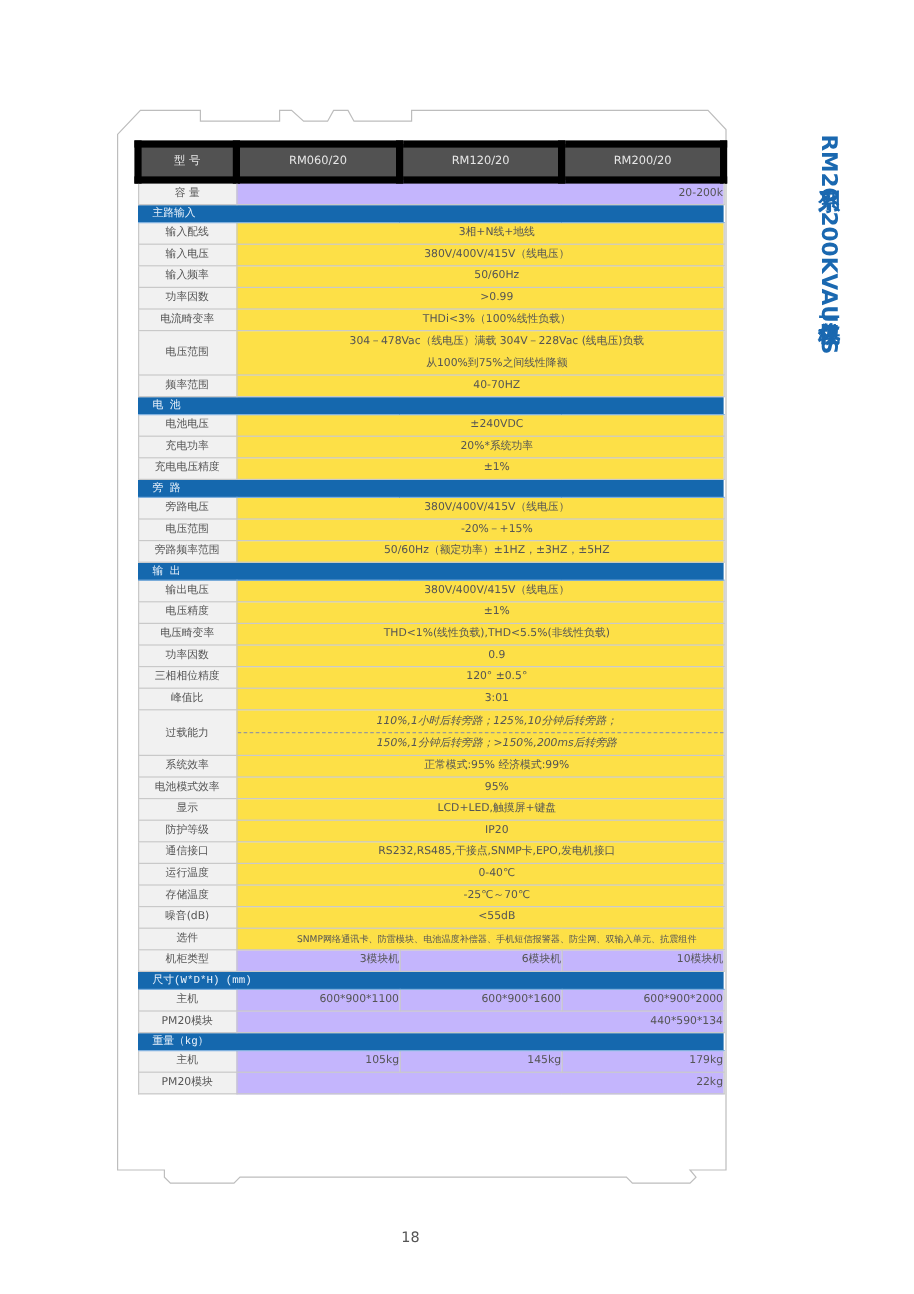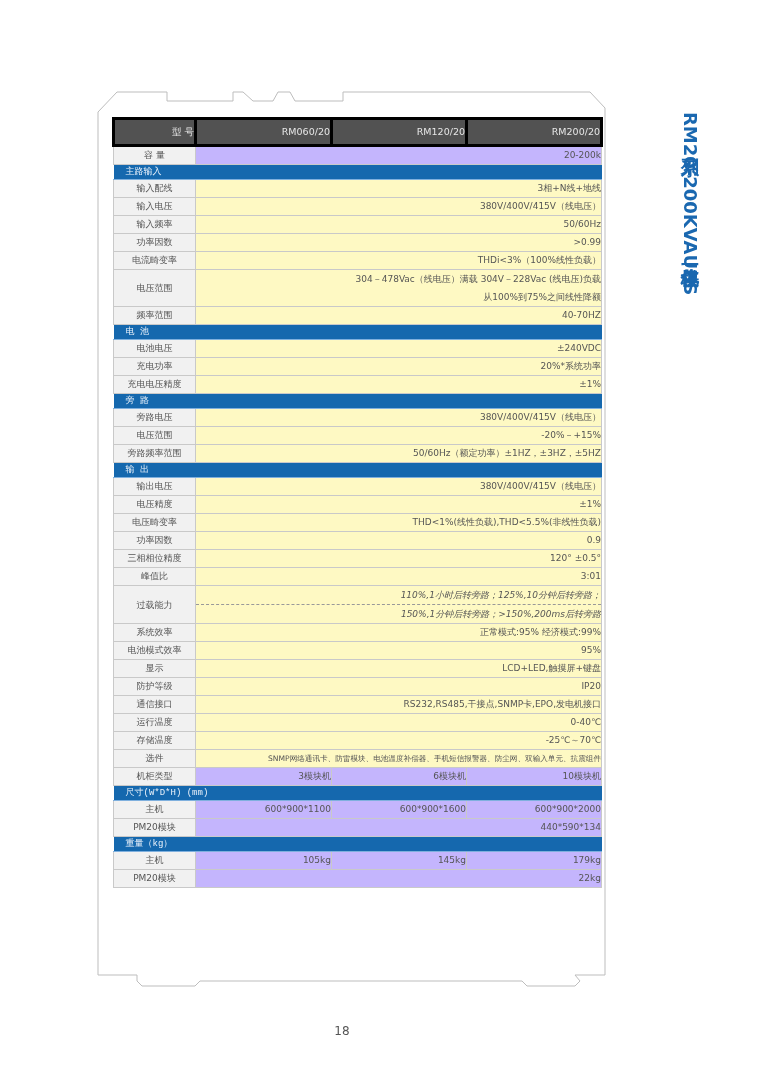--- a/index.html
+++ b/index.html
@@ -6,24 +6,24 @@
   body { width:762px; height:1078px; position:relative; overflow:hidden;
          font-family:"DejaVu Sans", "Liberation Sans", sans-serif; color:#555; }
   .frame { position:absolute; left:0; top:0; width:762px; height:1078px; pointer-events:none; }
   .side-title { position:absolute; left:668px; top:112px; width:34px; height:340px;
                 writing-mode:vertical-rl; font-weight:bold; font-size:18px; color:#1a68b0;
                 letter-spacing:0px; white-space:nowrap; }
   table.spec { position:absolute; left:112px; top:117px; width:488px; border-collapse:collapse;
                table-layout:fixed; font-size:9px; }
   table.spec td { border:1px solid #c9c9c9; height:17px; padding:0; line-height:17px; }
   td.lbl { width:82px; background:#f1f1f1; text-align:center; color:#555; }
-  td.val { background:#fef9c3; padding-left:28px !important; text-align:right; color:#555; }
+  td.val { background:#fde047; padding-left:28px !important; text-align:center; color:#555; }
   td.ctr { background:#c4b5fd; text-align:right; color:#555; }
-  tr.head td { background:#525252; color:#e6e6e6; height:24px; line-height:24px; text-align:right;
-               border:3px solid #000000; font-size:9.5px; }
+  tr.head td { background:#525252; color:#e6e6e6; height:24px; line-height:24px; text-align:center;
+               border:6px solid #000000; font-size:9.5px; }
   tr.sec td { background:#1568ae; color:#eaf2fb; height:14px; line-height:14px; border:none;
               border-bottom:1px solid #7fb0de; text-align:left; padding-left:12px; font-size:9px;font-family:Liberation Mono, monospace; }
   tr.tall td { height:34px; line-height:14px; }
   tr.tall td.val div { padding:2px 0; }
   td.val.small { font-size:7.6px; padding-left:28px !important;margin-top:30px; }
   .dash-split { border-bottom:1px dashed #999; }
   .page-num { position:absolute; left:0; width:684px; top:1024px; text-align:center;
               font-size:12px; color:#555; }
 </style>
 </head>
@@ -178,20 +178,24 @@
       </tr>
   <tr>
         <td class="lbl">运行温度</td>
         <td class="val" colspan="3">0-40℃</td>
       </tr>
   <tr>
         <td class="lbl">存储温度</td>
         <td class="val" colspan="3">-25℃～70℃</td>
       </tr>
   <tr>
+        <td class="lbl">噪音(dB)</td>
+        <td class="val" colspan="3">&lt;55dB</td>
+      </tr>
+  <tr>
         <td class="lbl">选件</td>
         <td class="val small" colspan="3">SNMP网络通讯卡、防雷模块、电池温度补偿器、手机短信报警器、防尘网、双输入单元、抗震组件</td>
       </tr>
   <tr>
     <td class="lbl">机柜类型</td>
     <td class="ctr">3模块机</td>
     <td class="ctr">6模块机</td>
     <td class="ctr">10模块机</td>
   </tr>
 

